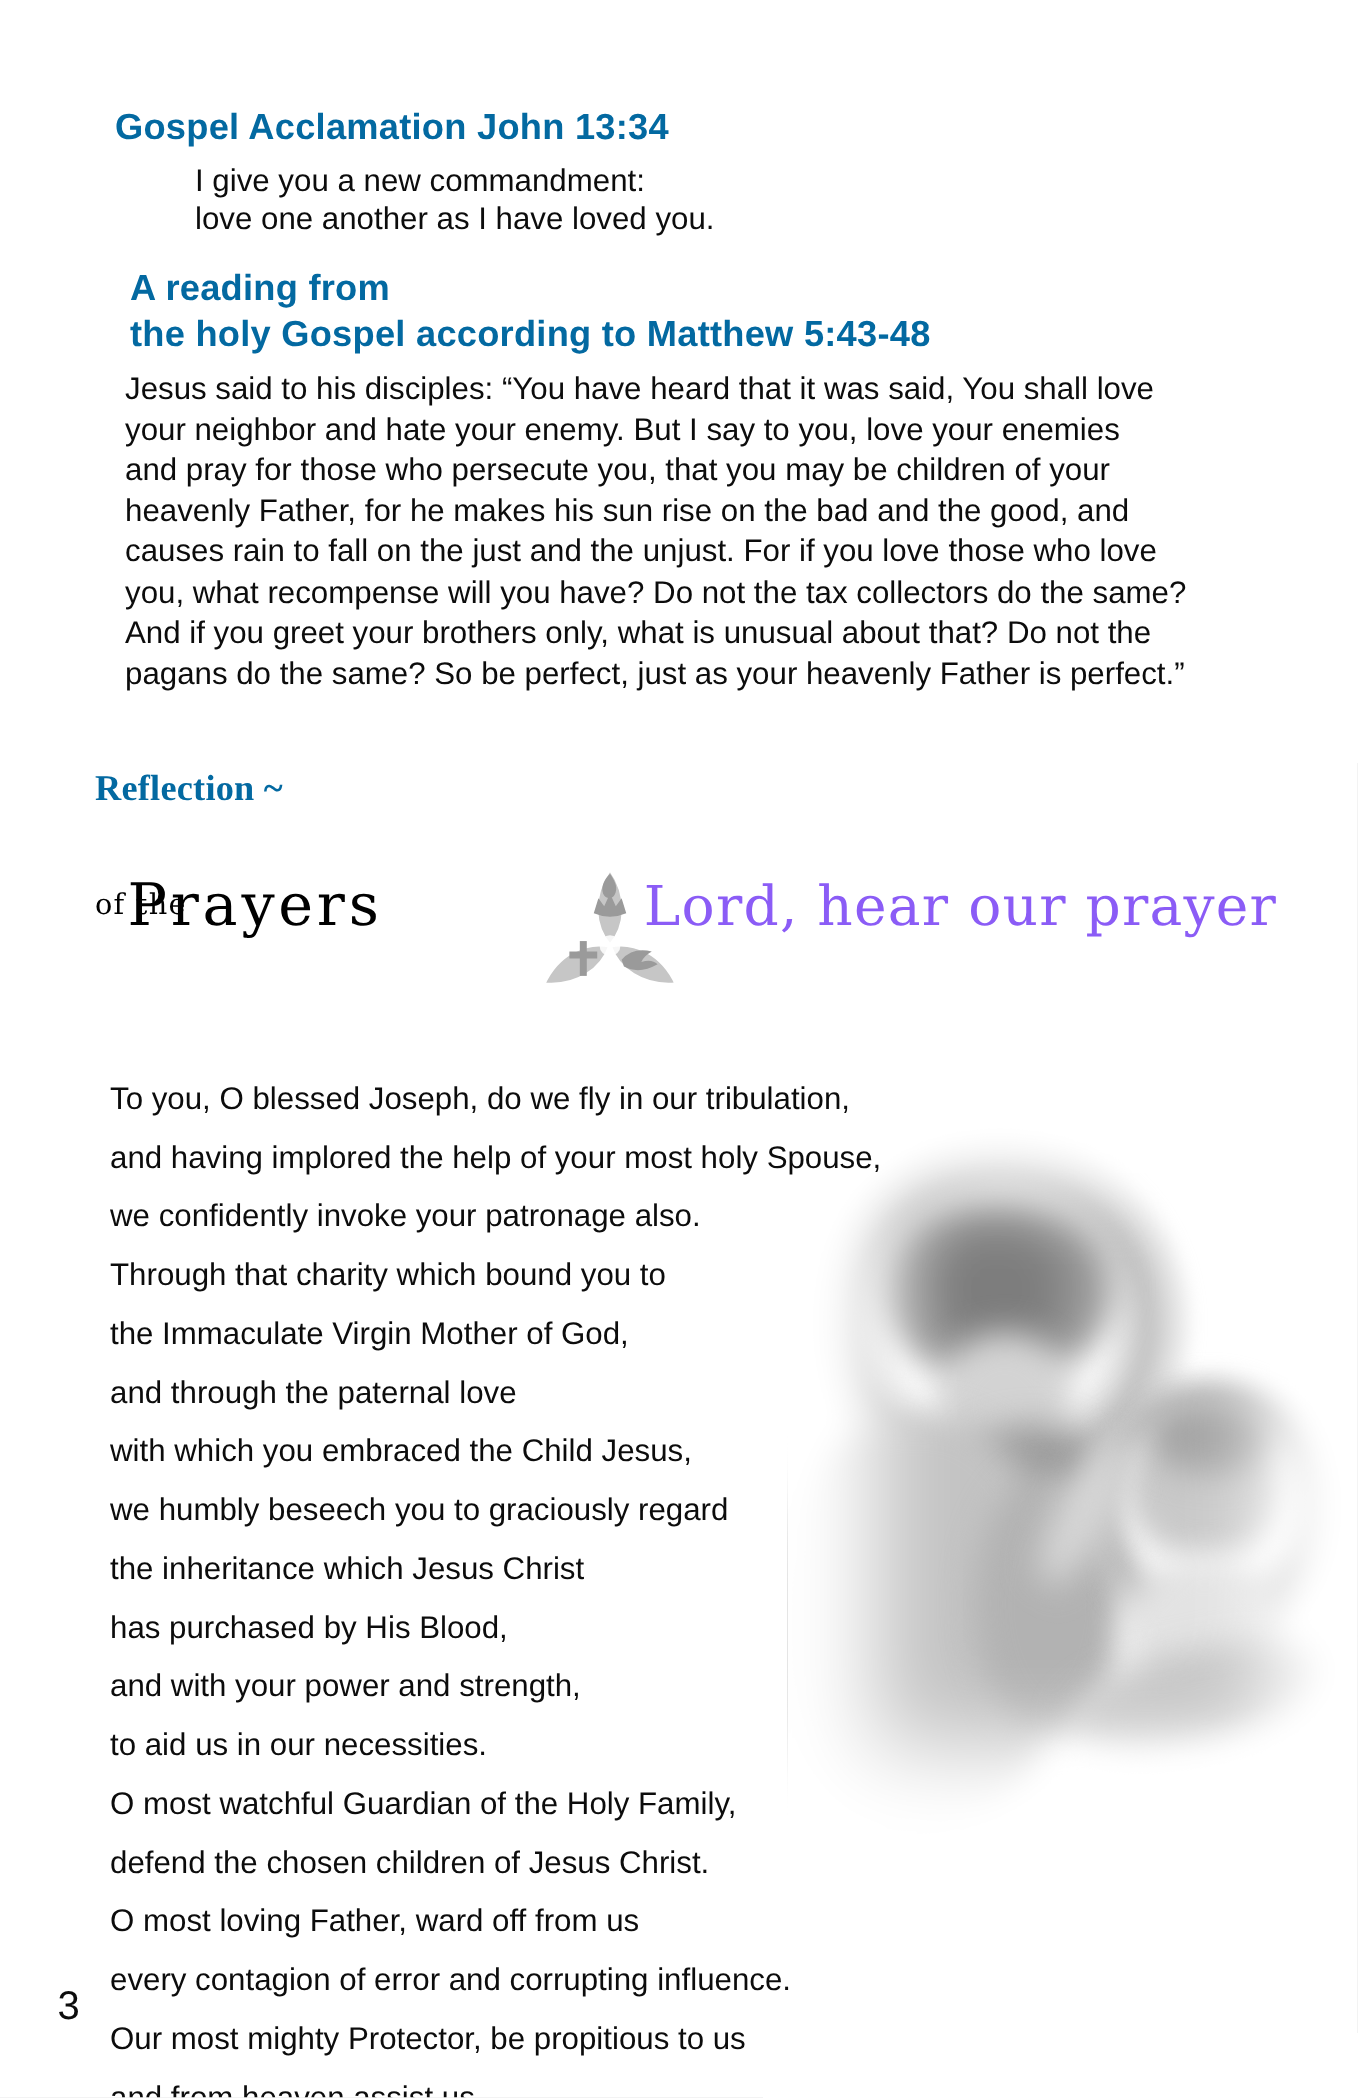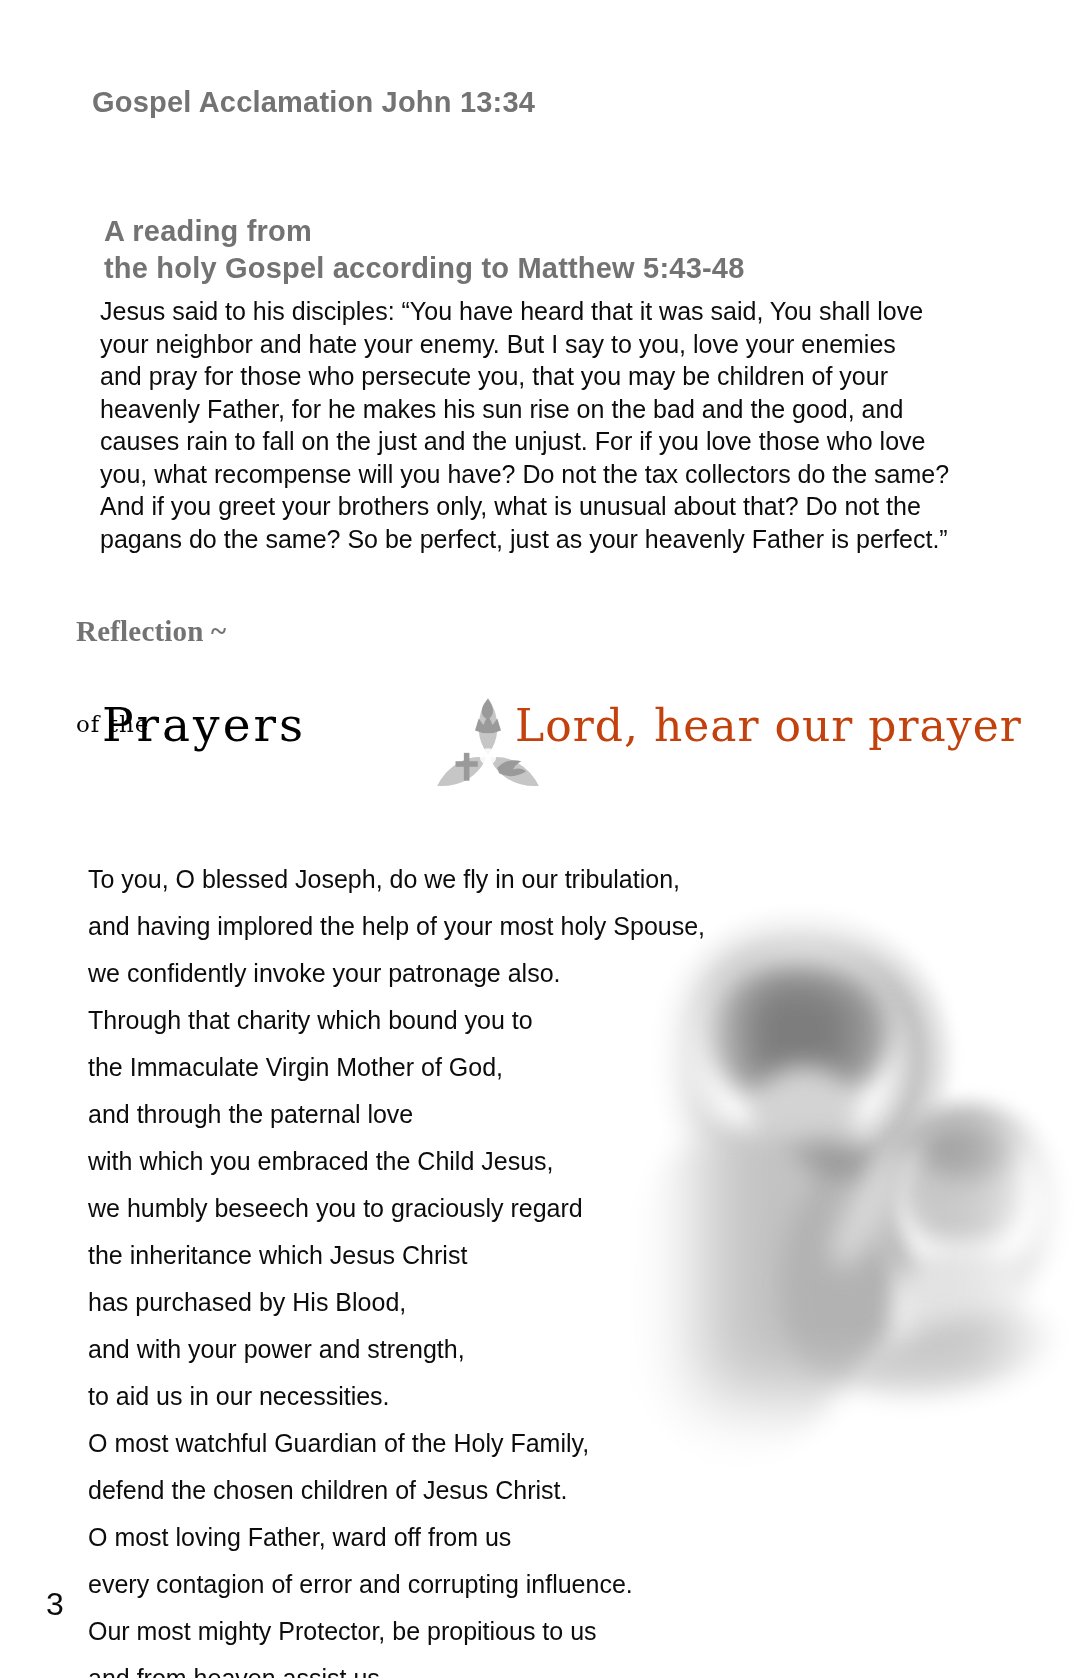--- a/index.html
+++ b/index.html
@@ -9,42 +9,42 @@
     margin:0 auto;
     background:#ffffff;
     overflow:hidden;
     font-family:"Liberation Sans", sans-serif;
     color:#0c0c0c;
   }
   .abs{position:absolute;}
   .h{
     font-weight:bold;
     font-size:29px;
-    color:#737373;
+    color:#0369a1;
     letter-spacing:0.2px;
     white-space:pre-line;
   }
   .body-text{
     font-size:25px;
     line-height:32.5px;
     white-space:pre-line;
   }
   
   .deco{
     font-family:"DejaVu Serif", serif;
     color:#000;
   }
   .deco-prayers{font-size:47px;letter-spacing:3px;}
   .deco-ofthe{font-size:23px;letter-spacing:1px;}
   .deco-faithful{font-size:54px;letter-spacing:4px;}
   .deco-response{
     font-family:"DejaVu Serif", serif;
     font-size:44px;
     letter-spacing:1px;
-    color:#c2410c;
+    color:#8b5cf6;
   }
   .page-num{font-size:32px;}
 
   
   #illustration{
     left:630px;top:868px;width:456px;height:600px;
     overflow:hidden;
   }
   #illustration .blob{position:absolute;filter:blur(13px);border-radius:50%;}
   .halo-ring{
@@ -58,20 +58,22 @@
     position:absolute;left:0;top:0;right:0;bottom:0;
     box-shadow:inset 0 0 70px 70px #ffffff;
   }
 </style>
 </head>
 <body>
 
 <div id="page">
 
   <div class="abs h" style="left:92px;top:86px;">Gospel Acclamation John 13:34</div>
+  <div class="abs body-text" style="left:156px;top:131px;line-height:29.5px;">I give you a new commandment:
+love one another as I have loved you.</div>
 
   <div class="abs h" style="left:104px;top:213px;line-height:37px;">A reading from
 the holy Gospel according to Matthew 5:43-48</div>
 
   <div class="abs body-text" style="left:100px;top:295px;width:970px;">Jesus said to his disciples: “You have heard that it was said, You shall love
 your neighbor and hate your enemy. But I say to you, love your enemies
 and pray for those who persecute you, that you may be children of your
 heavenly Father, for he makes his sun rise on the bad and the good, and
 causes rain to fall on the just and the unjust. For if you love those who love
 you, what recompense will you have? Do not the tax collectors do the same?

